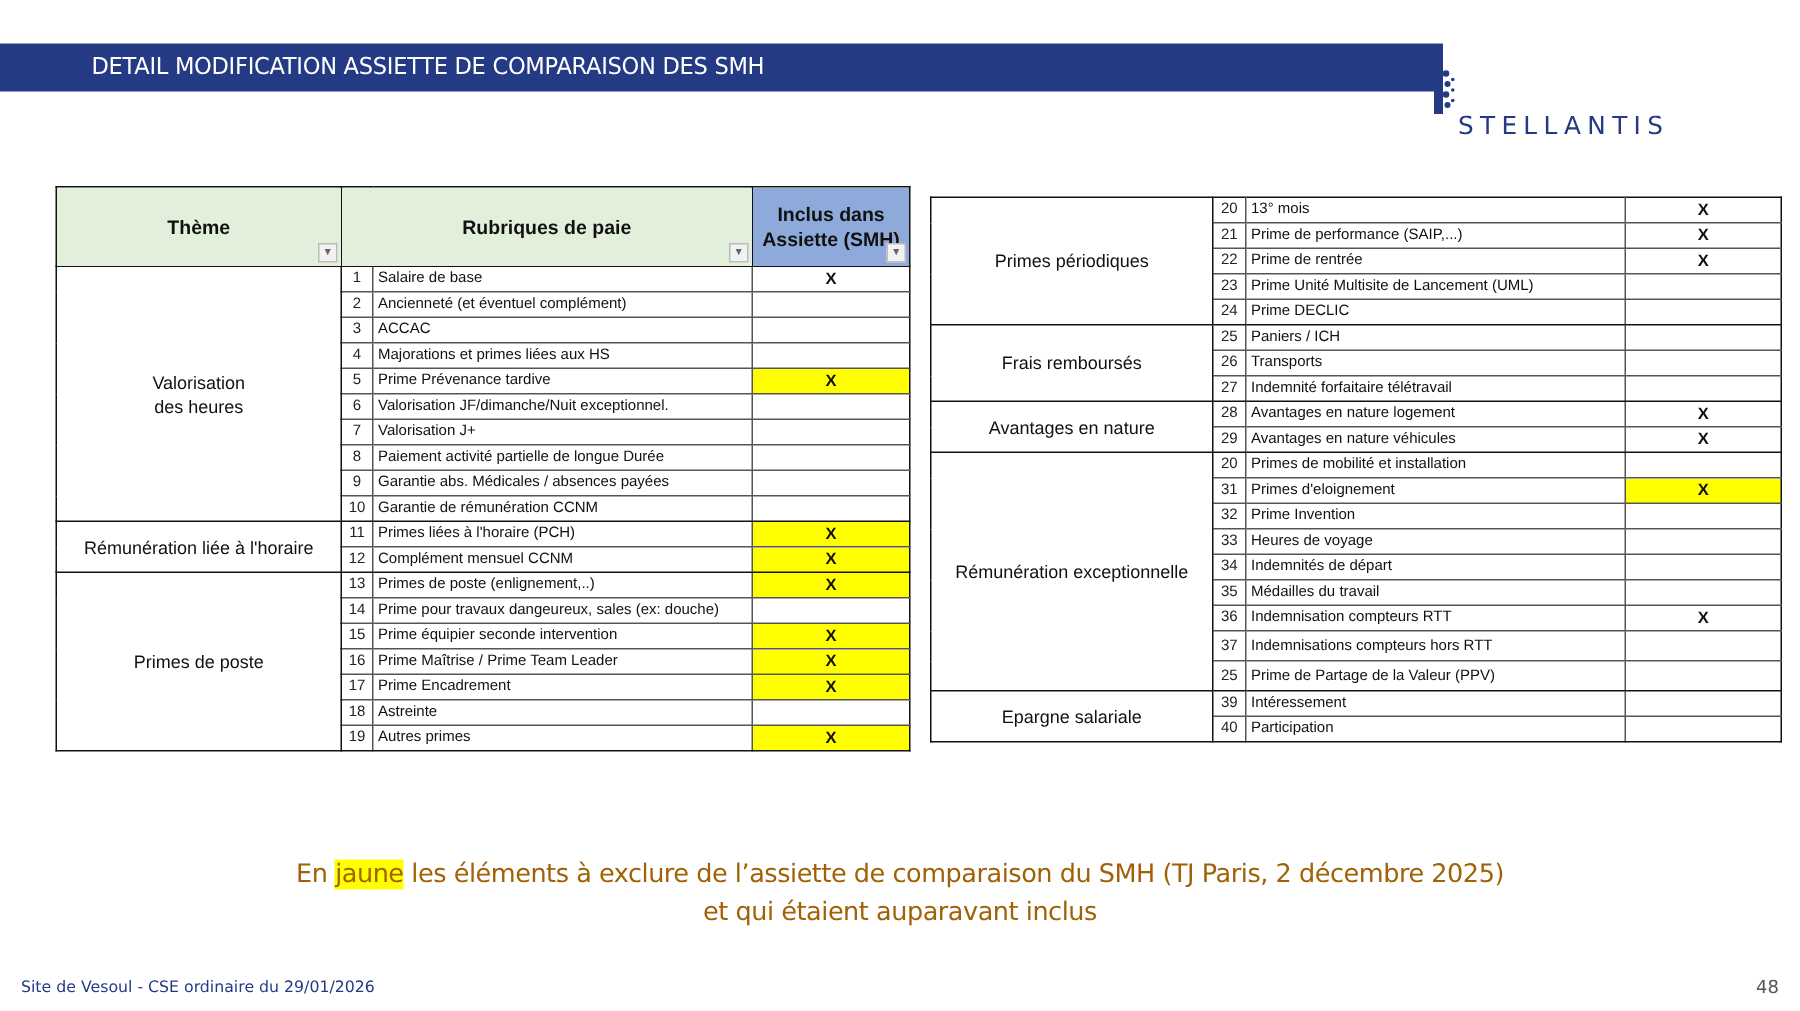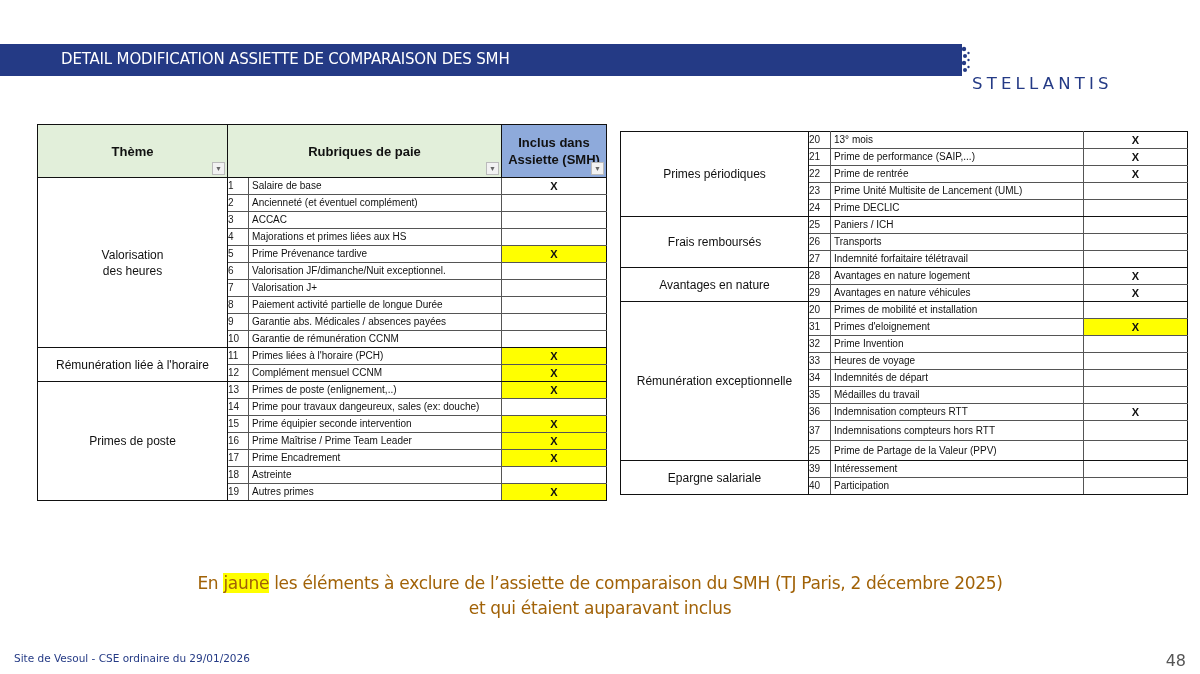--- a/index.html
+++ b/index.html
@@ -1,47 +1,47 @@
 <!DOCTYPE html>
 <html><head>
 <meta charset="utf-8">
 <style>
   html, body { margin:0; padding:0; }
   body { width:1200px; height:674px; position:relative; background:#ffffff; overflow:hidden;
          font-family:"Liberation Sans", sans-serif; }
-  .banner { position:absolute; left:0; top:44px; width:962px; height:32px; background:#243a85; }
+  .banner { position:absolute; left:0; top:29px; width:962px; height:32px; background:#243a85; }
   .banner-title { position:absolute; left:61px; top:6px; color:#ffffff; font-family:"DejaVu Sans", sans-serif;
                   font-size:15.5px; letter-spacing:-0.2px; white-space:nowrap; transform:scaleX(0.97); transform-origin:left; }
   .banner-dots { position:absolute; left:956px; top:44px; width:14px; height:32px; }
   .logo { position:absolute; left:972px; top:47px; height:28px; display:flex; align-items:center; }
   .logo-text { color:#243a85; font-family:"DejaVu Sans", sans-serif; font-size:16.5px; letter-spacing:4.2px; font-weight:normal;margin-top:45px; }
 
   table.grid { position:absolute; border-collapse:collapse; table-layout:fixed; font-size:10px; color:#111; }
   table.grid td { border:1px solid #555; padding:0 3px; height:16px; line-height:16px; white-space:nowrap; overflow:hidden; }
   table.grid td.theme { border:1.5px solid #111; text-align:center; font-weight:normal; font-size:12px; white-space:normal; line-height:16px; }
-  table.grid td.num { text-align:left; color:#222; padding:0; }
+  table.grid td.num { text-align:center; color:#222; padding:0; }
   table.grid td.incl { text-align:center; font-weight:bold; font-size:11px; border-left:1.5px solid #111; border-right:1.5px solid #111; }
   table.grid td.incl.yellow { background:#ffff00; }
   table.grid tr.group-end td { border-bottom:1.5px solid #111;margin-left:32px; }
   table.grid tr.group-start td { border-top:1.5px solid #111; }
 
   #left { left:37px; top:124px; width:569px; }
   #right { left:620px; top:131px; width:567px; border:1.5px solid #111; }
 
   th.hdr { position:relative; border:1.5px solid #111; font-weight:bold; font-size:13px; height:52px; padding:0; }
   th.hdr.green { background:#e2efda; }
   th.hdr.blue { background:#8eaadb; color:#111; }
   .dd { position:absolute; right:2px; bottom:2px; width:11px; height:11px; background:#f2f2f2; border:1px solid #bbb;
         font-size:7px; line-height:11px; text-align:center; color:#666; }
 
   .note { position:absolute; left:0; width:1200px; text-align:center; color:#a16207;
           font-family:"DejaVu Sans", sans-serif; font-size:17px; letter-spacing:-0.3px; }
   .note .hl { background:#ffff00; }
   .footer-left { position:absolute; left:14px; top:652px; font-size:10.5px; color:#243a85; font-family:"DejaVu Sans", sans-serif; }
-  .footer-right { position:absolute; right:14px; top:651px; font-size:16px; color:#555; font-family:"DejaVu Sans", sans-serif; }
+  .footer-right { position:absolute; right:14px; top:651px; font-size:12px; color:#555; font-family:"DejaVu Sans", sans-serif; }
 </style>
 </head>
 <body>
 
 <div class="banner">
   <div class="banner-title">DETAIL MODIFICATION ASSIETTE DE COMPARAISON DES SMH</div>
 </div>
 <svg class="banner-dots" viewBox="0 0 14 32">
   <rect x="0" y="0" width="6" height="32" fill="#243a85"></rect>
   <circle cx="8" cy="5" r="2.2" fill="#243a85"></circle>

